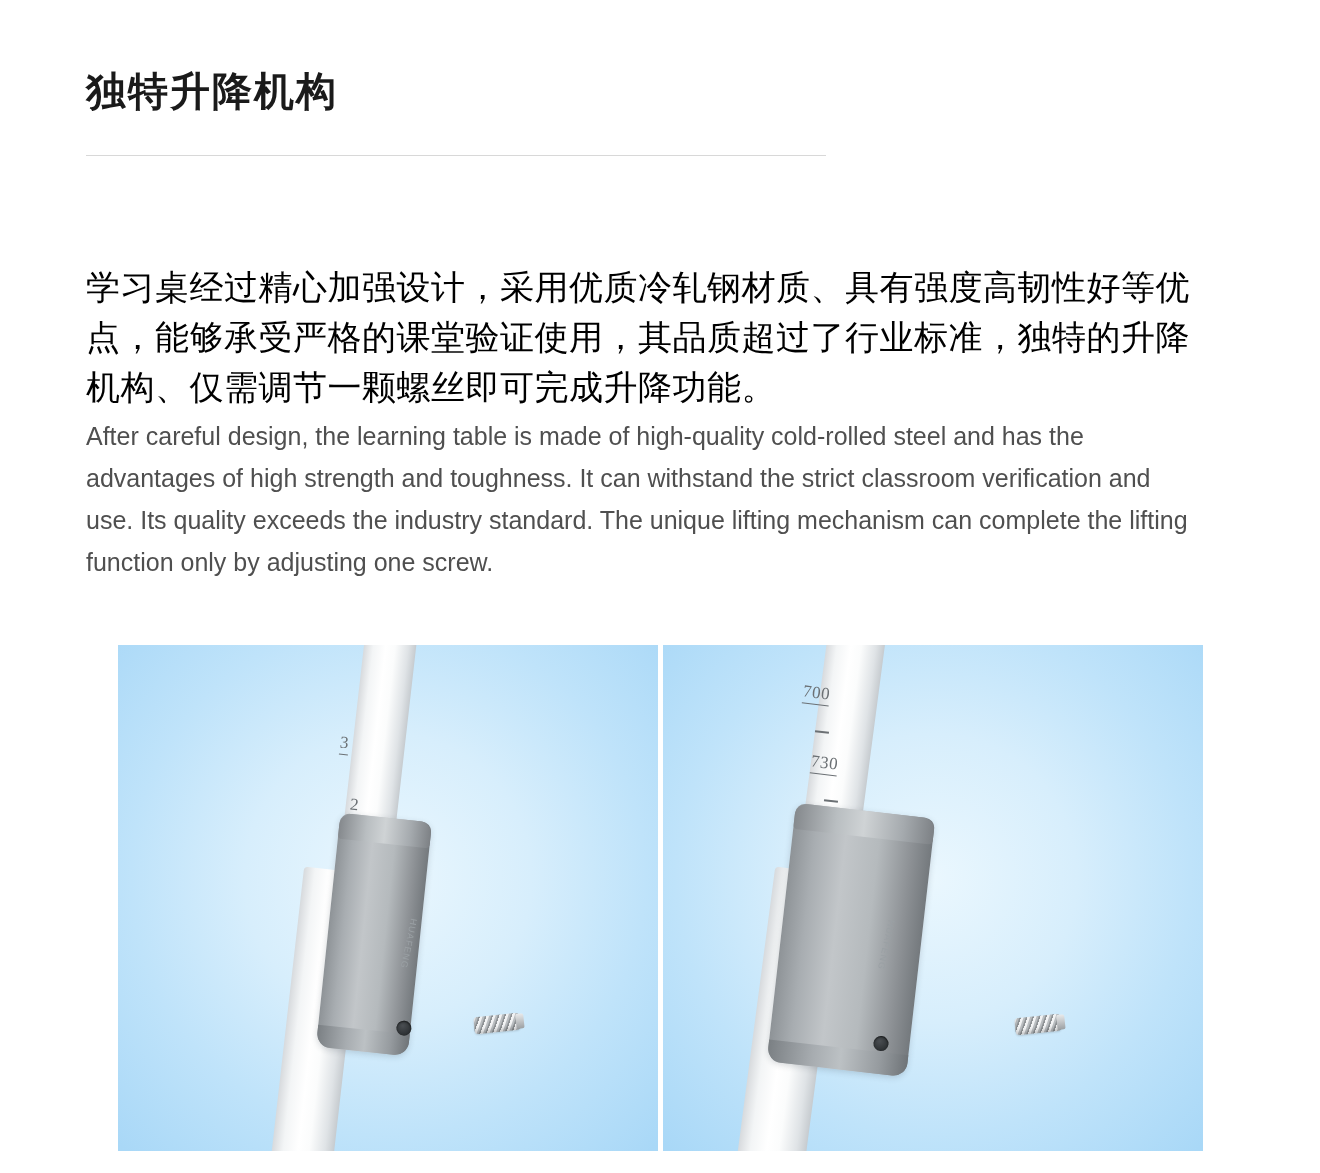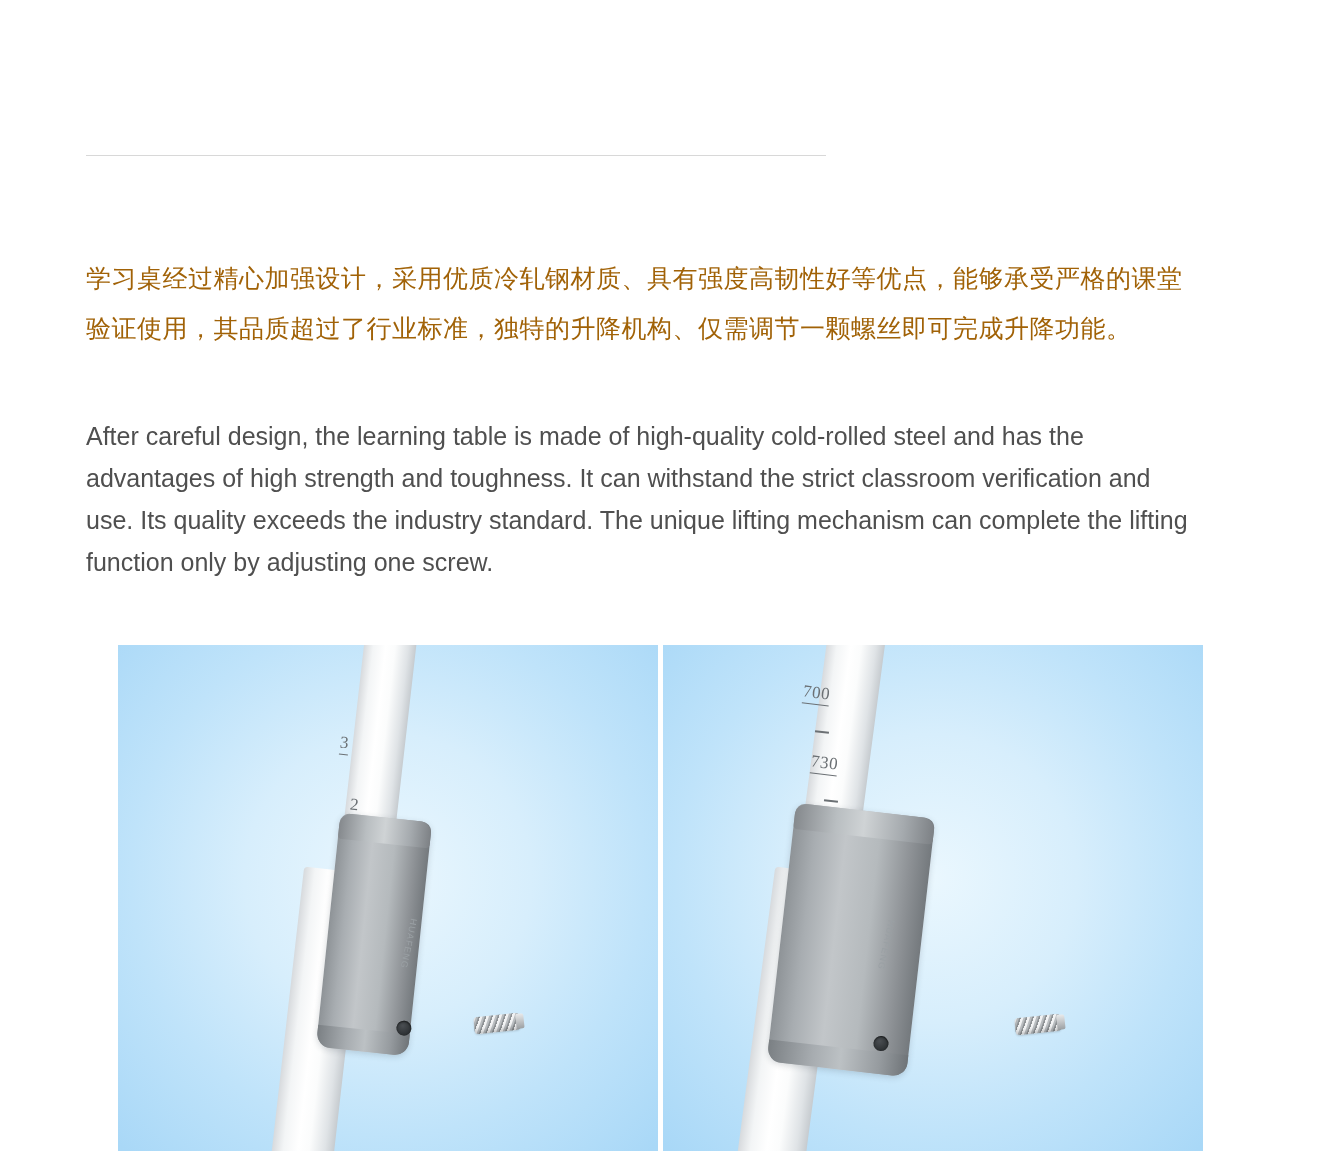--- a/index.html
+++ b/index.html
@@ -40,23 +40,23 @@
     width: 740px;
     height: 1px;
     background: #d8d8d8;
   }
 
   .para-cn {
     position: absolute;
     left: 86px;
     top: 228px;
     width: 1115px;
-    font-size: 25px;
+    font-size: 34px;
     line-height: 50px;
-    color: #a16207;
+    color: #000000;
     letter-spacing: 0.5px;
   }
 
   .para-en {
     position: absolute;
     left: 86px;
     top: 390px;
     width: 1118px;
     font-size: 25px;
     line-height: 42px;
@@ -250,20 +250,21 @@
     color: #9aa0a4;
     transform: rotate(96deg);
     white-space: nowrap;
   }
 </style>
 </head>
 <body>
 
 <div class="page">
 
+  <h1 class="heading">独特升降机构</h1>
 
   <div class="rule"></div>
 
   <p class="para-cn">学习桌经过精心加强设计，采用优质冷轧钢材质、具有强度高韧性好等优点，能够承受严格的课堂验证使用，其品质超过了行业标准，独特的升降机构、仅需调节一颗螺丝即可完成升降功能。</p>
 
   <p class="para-en">After careful design, the learning table is made of high-quality cold-rolled steel and has the advantages of high strength and toughness. It can withstand the strict classroom verification and use. Its quality exceeds the industry standard. The unique lifting mechanism can complete the lifting function only by adjusting one screw.</p>
 
   <div class="figure">
 
     <div class="panel left">

